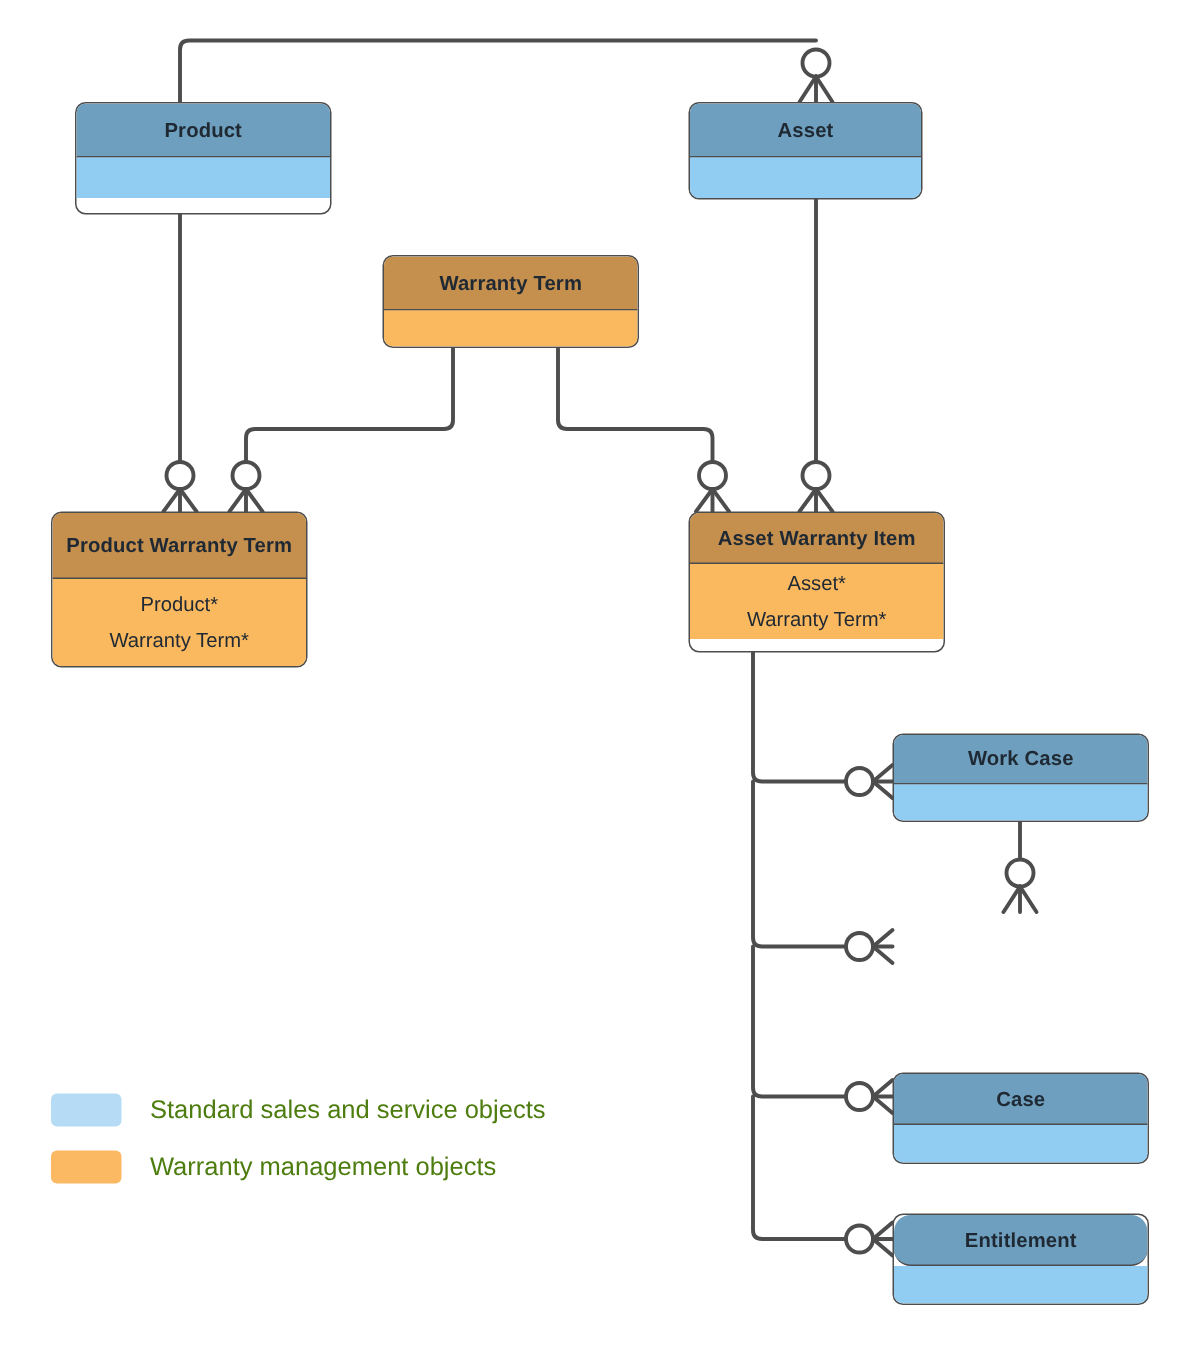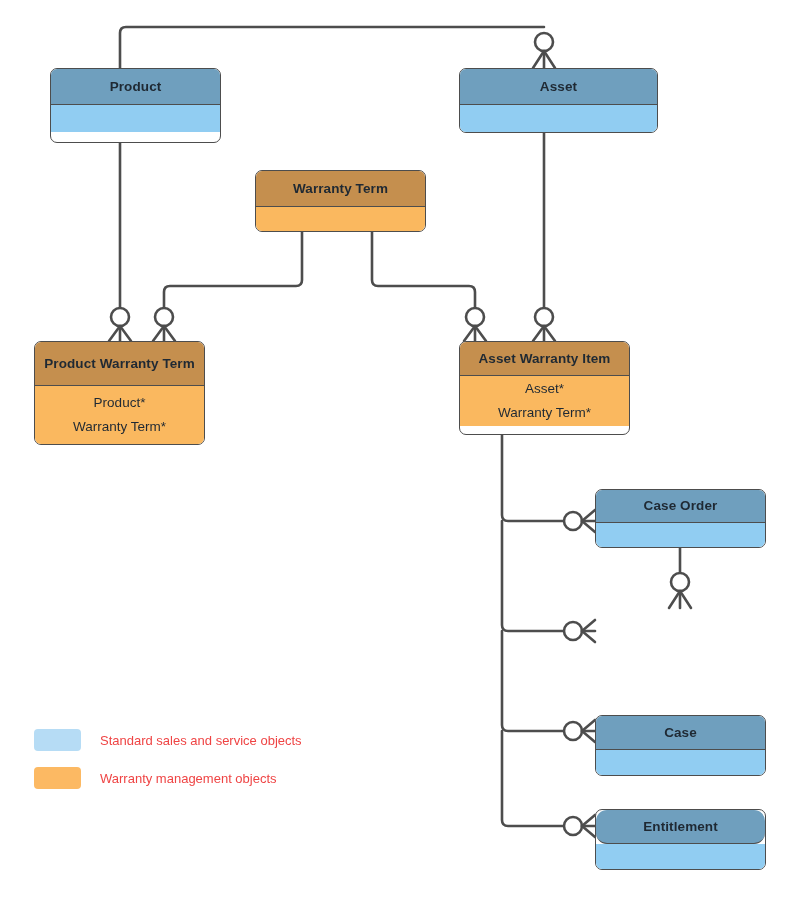--- a/index.html
+++ b/index.html
@@ -56,21 +56,21 @@
   .std .body{background:#91cdf2;}
   .warr .hdr{background:#c58f4e;}
   .warr .body{background:#fab85f;}
 
   
   #legend{position:absolute;left:34px;top:726px;}
   .legend-row{display:flex;align-items:center;height:28px;margin-bottom:10px;}
   .swatch{width:47px;height:22px;border-radius:4px;margin-right:19px;flex:none;}
   .sw-blue{background:#b6dcf5;}
   .sw-orange{background:#fcb963;}
-  .legend-label{font-size:13px;color:#ef4444;white-space:nowrap;}
+  .legend-label{font-size:17px;color:#4d7c0f;white-space:nowrap;}
 </style>
 </head>
 <body>
 
 <div id="canvas">
 
   <svg id="wires" viewBox="0 0 800 906" width="800" height="906" xmlns="http://www.w3.org/2000/svg">
     <g fill="none" stroke="#4d4d4d" stroke-width="2.6" stroke-linecap="round" stroke-linejoin="round">
 
       <path d="M120,68 L120,33 Q120,27 126,27 L544,27"></path>
@@ -163,21 +163,21 @@
           <path d="M582,826 L595,837"></path>
       </g>
     </g>
   </svg>
 
   <div class="entity std" style="left:34px;top:68px;width:171px;height:75px;margin-left:16px;">
     <div class="hdr" style="height:36px;">Product</div>
     <div class="body" style="height:27px;"></div>
   </div>
 
-  <div class="entity std" style="left:459px;top:68px;width:199px;height:65px;">
+  <div class="entity std" style="left:459px;top:68px;width:156px;height:65px;">
     <div class="hdr" style="height:36px;">Asset</div>
     <div class="body" style="height:27px;"></div>
   </div>
 
   <div class="entity warr" style="left:255px;top:170px;width:171px;height:62px;">
     <div class="hdr" style="height:36px;">Warranty Term</div>
     <div class="body" style="height:24px;"></div>
   </div>
 
   <div class="entity warr" style="left:34px;top:341px;width:171px;height:104px;">
@@ -190,21 +190,21 @@
 
   <div class="entity warr" style="left:459px;top:341px;width:171px;height:94px;">
     <div class="hdr" style="height:34px;">Asset Warranty Item</div>
     <div class="body" style="height:50px;text-align:right;">
       <div class="attr">Asset*</div>
       <div class="attr">Warranty Term*</div>
     </div>
   </div>
 
   <div class="entity std" style="left:595px;top:489px;width:171px;height:59px;">
-    <div class="hdr" style="height:33px;">Case Order</div>
+    <div class="hdr" style="height:33px;">Work Case</div>
     <div class="body" style="height:24px;"></div>
   </div>
 
 
   <div class="entity std" style="left:595px;top:715px;width:171px;height:61px;">
     <div class="hdr" style="height:34px;">Case</div>
     <div class="body" style="height:25px;"></div>
   </div>
 
   <div class="entity std" style="left:595px;top:809px;width:171px;height:61px;">

